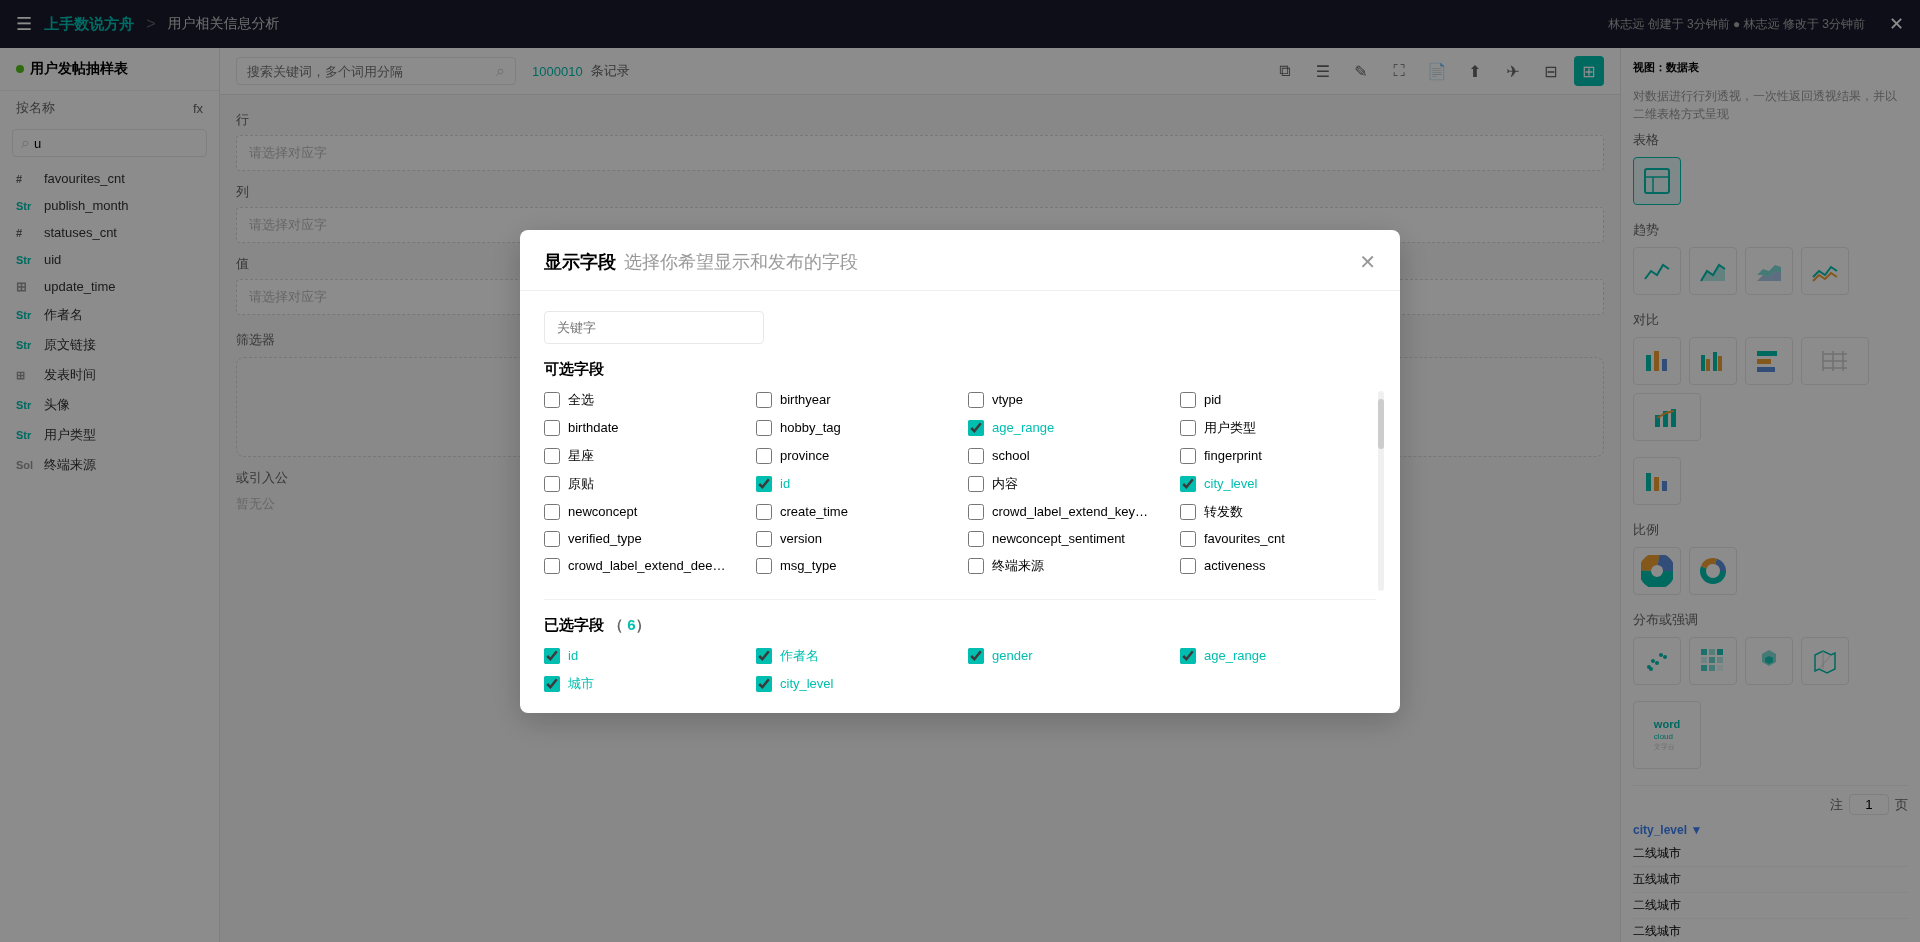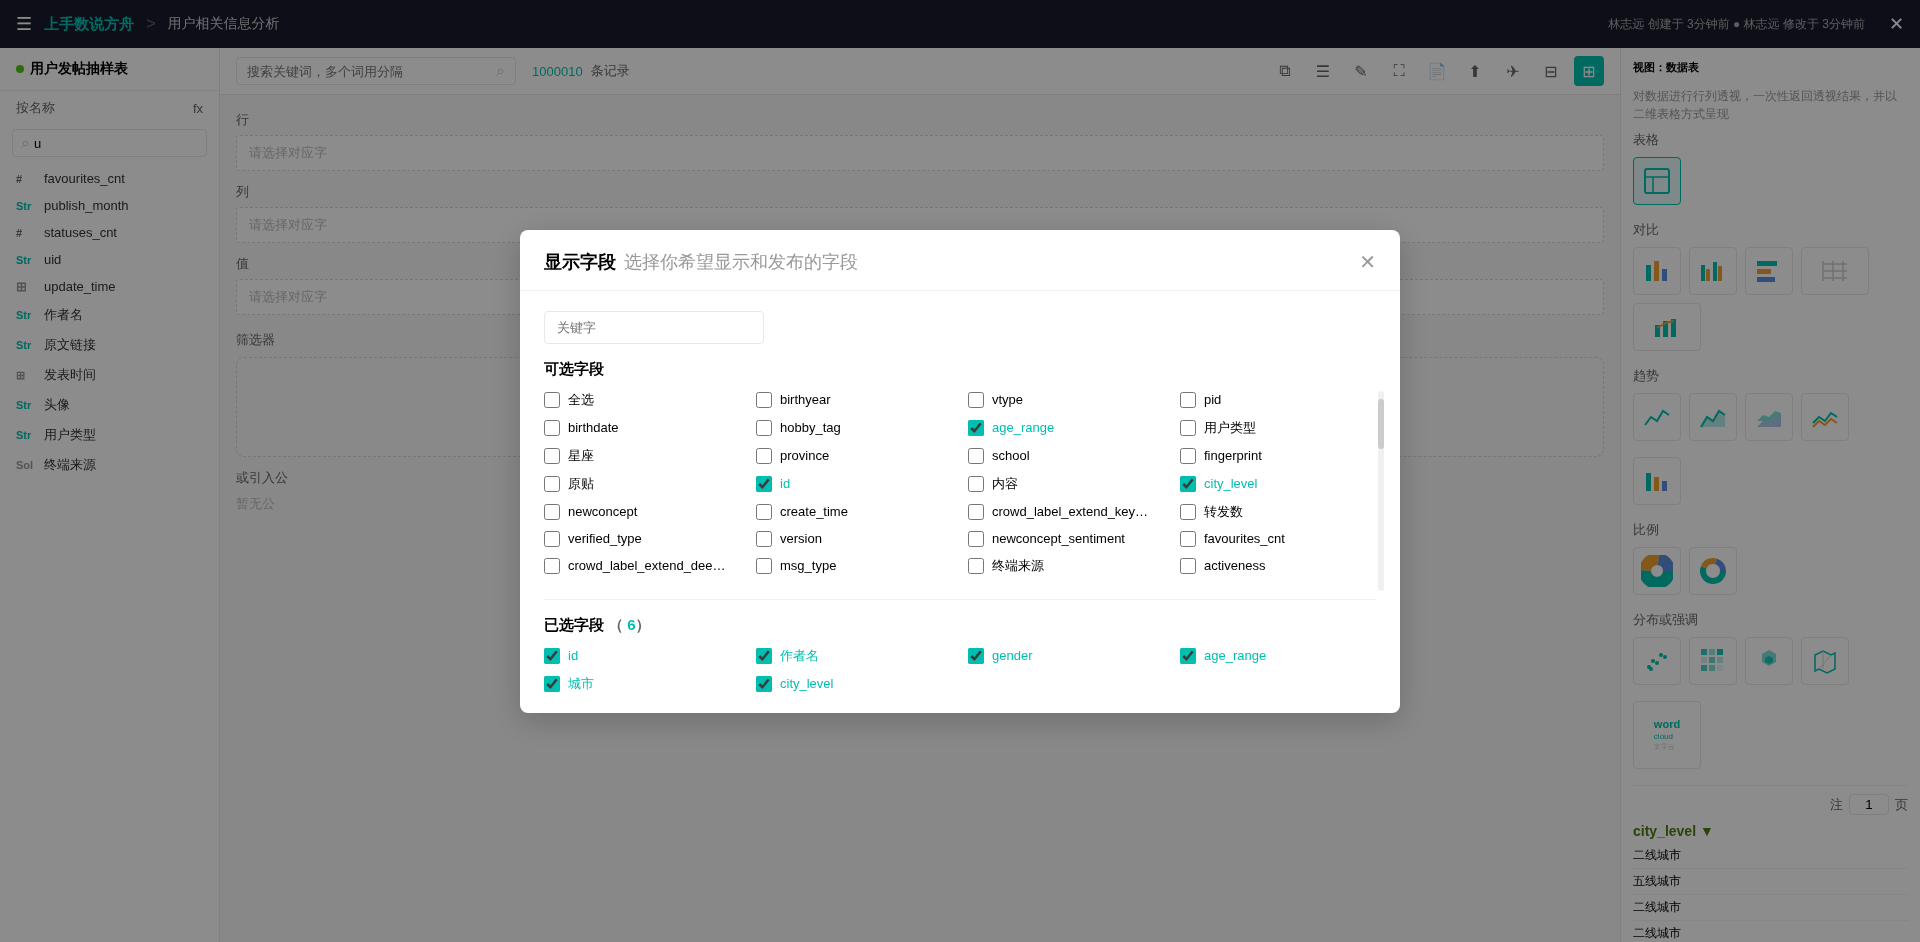--- a/index.html
+++ b/index.html
@@ -306,20 +306,49 @@
           <svg width="28" height="28" viewBox="0 0 28 28">
               <rect x="2" y="2" width="24" height="24" rx="2" fill="none" stroke="#00bfb0" stroke-width="2"></rect>
               <line x1="2" y1="10" x2="26" y2="10" stroke="#00bfb0" stroke-width="1.5"></line>
               <line x1="10" y1="10" x2="10" y2="26" stroke="#00bfb0" stroke-width="1.5"></line>
             </svg>
         </div>
       </div>
     </div>
 
     <div class="view-section">
+      <div class="view-section-title">趋势</div>
+      <div class="view-grid">
+        <div class="view-item">
+          <svg width="28" height="28" viewBox="0 0 28 28">
+              <polyline points="2,22 8,14 14,18 20,8 26,12" fill="none" stroke="#00bfb0" stroke-width="2"></polyline>
+            </svg>
+        </div>
+        <div class="view-item">
+          <svg width="28" height="28" viewBox="0 0 28 28">
+              <polygon points="2,24 8,14 14,18 20,8 26,12 26,24" fill="#00bfb0" opacity="0.3"></polygon>
+              <polyline points="2,24 8,14 14,18 20,8 26,12" fill="none" stroke="#00bfb0" stroke-width="2"></polyline>
+            </svg>
+        </div>
+        <div class="view-item">
+          <svg width="28" height="28" viewBox="0 0 28 28">
+              <polygon points="2,24 8,18 14,20 20,14 26,16 26,24" fill="#5b8dd9" opacity="0.5"></polygon>
+              <polygon points="2,18 8,12 14,14 20,8 26,10 26,16 20,14 14,20 8,18" fill="#00bfb0" opacity="0.5"></polygon>
+            </svg>
+        </div>
+        <div class="view-item">
+          <svg width="28" height="28" viewBox="0 0 28 28">
+              <polyline points="2,20 8,14 14,18 20,10 26,14" fill="none" stroke="#00bfb0" stroke-width="2"></polyline>
+              <polyline points="2,24 8,18 14,22 20,16 26,20" fill="none" stroke="#f0a030" stroke-width="2"></polyline>
+            </svg>
+        </div>
+      </div>
+    </div>
+
+    <div class="view-section">
       <div class="view-section-title">对比</div>
       <div class="view-grid">
         <div class="view-item">
           <svg width="28" height="28" viewBox="0 0 28 28">
               <rect x="3" y="8" width="5" height="16" fill="#00bfb0"></rect>
               <rect x="11" y="4" width="5" height="20" fill="#f0a030"></rect>
               <rect x="19" y="12" width="5" height="12" fill="#5b8dd9"></rect>
             </svg>
         </div>
         <div class="view-item">
@@ -346,49 +375,20 @@
               <line x1="12" y1="4" x2="12" y2="24" stroke="#ccc" stroke-width="1.5"></line>
               <line x1="22" y1="4" x2="22" y2="24" stroke="#ccc" stroke-width="1.5"></line>
             </svg>
         </div>
         <div class="view-item view-item-large">
           <svg width="28" height="28" viewBox="0 0 28 28">
               <rect x="2" y="12" width="5" height="12" fill="#00bfb0"></rect>
               <rect x="10" y="8" width="5" height="16" fill="#00bfb0"></rect>
               <rect x="18" y="6" width="5" height="18" fill="#00bfb0"></rect>
               <polyline points="4,15 13,10 21,8" fill="none" stroke="#f0a030" stroke-width="2"></polyline>
-            </svg>
-        </div>
-      </div>
-    </div>
-
-    <div class="view-section">
-      <div class="view-section-title">趋势</div>
-      <div class="view-grid">
-        <div class="view-item">
-          <svg width="28" height="28" viewBox="0 0 28 28">
-              <polyline points="2,22 8,14 14,18 20,8 26,12" fill="none" stroke="#00bfb0" stroke-width="2"></polyline>
-            </svg>
-        </div>
-        <div class="view-item">
-          <svg width="28" height="28" viewBox="0 0 28 28">
-              <polygon points="2,24 8,14 14,18 20,8 26,12 26,24" fill="#00bfb0" opacity="0.3"></polygon>
-              <polyline points="2,24 8,14 14,18 20,8 26,12" fill="none" stroke="#00bfb0" stroke-width="2"></polyline>
-            </svg>
-        </div>
-        <div class="view-item">
-          <svg width="28" height="28" viewBox="0 0 28 28">
-              <polygon points="2,24 8,18 14,20 20,14 26,16 26,24" fill="#5b8dd9" opacity="0.5"></polygon>
-              <polygon points="2,18 8,12 14,14 20,8 26,10 26,16 20,14 14,20 8,18" fill="#00bfb0" opacity="0.5"></polygon>
-            </svg>
-        </div>
-        <div class="view-item">
-          <svg width="28" height="28" viewBox="0 0 28 28">
-              <polyline points="2,20 8,14 14,18 20,10 26,14" fill="none" stroke="#00bfb0" stroke-width="2"></polyline>
-              <polyline points="2,24 8,18 14,22 20,16 26,20" fill="none" stroke="#f0a030" stroke-width="2"></polyline>
             </svg>
         </div>
       </div>
     </div>
 
     <div class="view-section">
       <div class="view-grid">
         <div class="view-item">
           <svg width="28" height="28" viewBox="0 0 28 28">
               <rect x="3" y="6" width="5" height="18" fill="#00bfb0"></rect>
@@ -472,21 +472,21 @@
       </div>
     </div>
 
     <div style="margin-top:auto;border-top:1px solid #f0f0f0;padding-top:8px;display:flex;align-items:center;justify-content:flex-end;gap:6px;font-size:13px;color:#666;">
       <span>注</span>
       <input type="text" class="page-input" value="1" style="">
       <span>页</span>
     </div>
 
     <div style="margin-top:8px;">
-      <div style="font-size:14px;font-weight:600;color:#4d7c0f;margin-bottom:4px;">city_level ▼</div>
+      <div style="font-size:12px;font-weight:600;color:#3b82f6;margin-bottom:4px;">city_level ▼</div>
       <div class="right-data-rows">
         <div class="right-data-row">
             <span>二线城市</span>
           </div>
         <div class="right-data-row">
             <span>五线城市</span>
           </div>
         <div class="right-data-row">
             <span>二线城市</span>
           </div>

